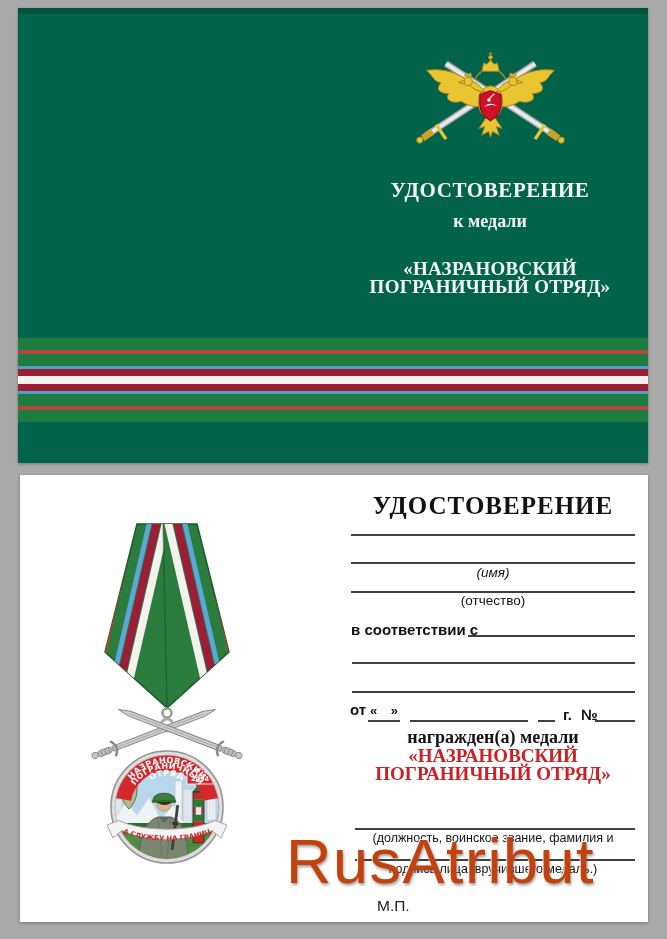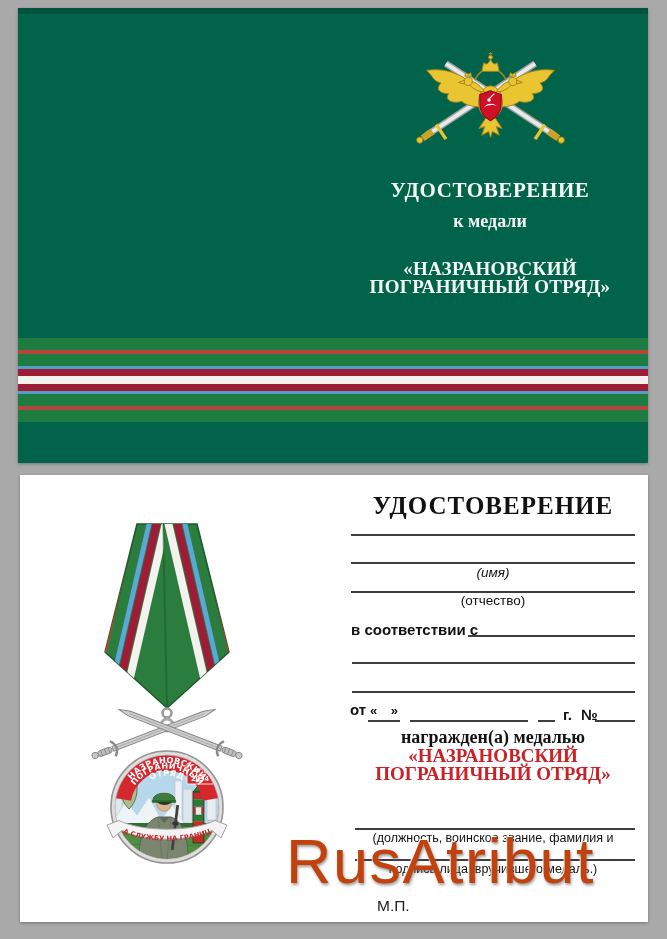--- a/index.html
+++ b/index.html
@@ -267,21 +267,21 @@
     <div class="quote-line">
       <span>«</span>
       <span>»</span>
     </div>
     <div class="uline" style="left:390px;top:245px;width:118px;"></div>
     <div class="uline" style="left:518px;top:245px;width:17px;"></div>
     <div class="bold-sans" style="left:543px;top:231px;">г.</div>
     <div class="bold-sans" style="left:561px;top:231px;">№</div>
     <div class="uline" style="left:575px;top:245px;width:40px;"></div>
 
-    <div class="awarded">награжден(а) медалью</div>
+    <div class="awarded">награжден(а) медали</div>
     <div class="medal-name-red">
       <div>«НАЗРАНОВСКИЙ</div>
       <div>ПОГРАНИЧНЫЙ ОТРЯД»</div>
     </div>
 
     <div class="uline" style="left:335px;top:353px;width:280px;"></div>
     <div class="caption-sm" style="top:356px;">(должность, воинское звание, фамилия и</div>
     <div class="uline" style="left:335px;top:384px;width:280px;"></div>
     <div class="caption-sm" style="top:387px;">подпись лица, вручившего медаль.)</div>
 

